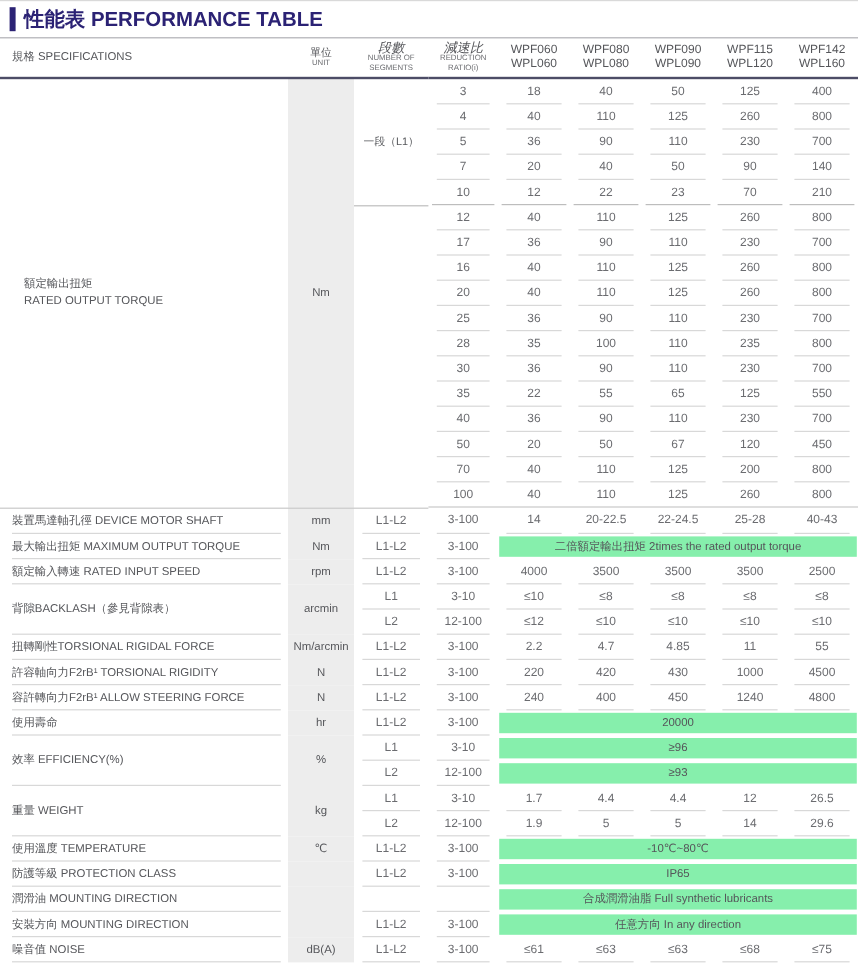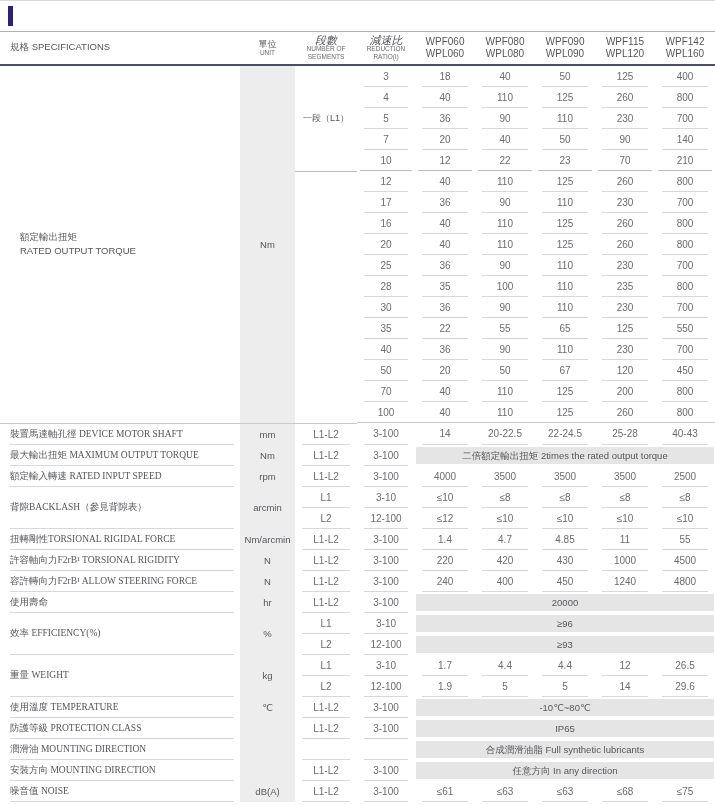--- a/index.html
+++ b/index.html
@@ -24,41 +24,42 @@
   th.h-spec { text-align:left; padding-left:10px; font-size:9.5px; color:#55565a; }
   .h-zh { font-size:11px; color:#55565a; line-height:10px;font-style:italic; }
   .h-en { font-size:6.5px; color:#6b6c70; line-height:7.5px; }
   .h-unit-zh { font-size:9px; color:#55565a; line-height:10px; }
   .h-model div { font-size:10px; color:#55565a; line-height:12px; text-align:center; }
   td { vertical-align:middle; }
   td.v { position:relative; text-align:center; color:#6b6c70; font-size:10px; height:19px; }
   td.v::after { content:""; position:absolute; left:7px; right:7px; bottom:0; height:1px; background:#d8d8d8; }
   td.v.dark::after { background:#bdbdbd; left:3px; right:3px; }
   td.v.blockend::after { background:#c9c9c9; left:0; right:0; }
-  td.lab { position:relative; text-align:left; padding-left:10px; font-size:9.5px; color:#55565a; height:19px;font-family:Liberation Serif, serif; }
+  td.lab { position:relative; text-align:left; padding-left:10px; font-size:9.5px; color:#55565a; height:19px; }
   td.lab::after { content:""; position:absolute; left:10px; right:6px; bottom:0; height:1px; background:#d8d8d8; }
   td.unit { background:#ededed; text-align:center; font-size:9.5px; color:#55565a;margin-top:12px; }
   td.seg { position:relative; text-align:center; font-size:9px; color:#55565a; }
   td.seg.segend { border-bottom:1px solid #bdbdbd; }
   td.torque-spec { text-align:left; padding-left:20px; font-size:9.5px; color:#55565a;
                    border-bottom:1px solid #c9c9c9; line-height:14px; }
   td.torque-unit { border-bottom:1px solid #c9c9c9; }
   td.seg.blockend2 { border-bottom:1px solid #c9c9c9; }
   td.mtd { padding:0 1px; }
-  td.mtd .mg { margin:1px 0; height:17px; line-height:17px; background:#e5e5e5;
+  td.mtd .mg { margin:1px 0; height:17px; line-height:17px; background:#86efac;
                text-align:center; font-size:9.5px; color:#55565a;
                white-space:nowrap; overflow:hidden; }
 </style>
 </head>
 <body>
 
 <div class="page">
 
   <div class="titlebar">
     <div class="bar"></div>
+    <h1><span>性能表</span> <span>PERFORMANCE TABLE</span></h1>
   </div>
 
   <table class="perf">
     <colgroup>
       <col class="c-spec">
         <col class="c-unit">
         <col class="c-seg">
         <col class="c-ratio">
       <col class="c-m">
         <col class="c-m">
@@ -298,21 +299,21 @@
           <td class="v">≤10</td>
           <td class="v">≤10</td>
           <td class="v">≤10</td>
           <td class="v">≤10</td>
         </tr>
         <tr>
           <td class="lab" rowspan="1">扭轉剛性TORSIONAL RIGIDAL FORCE</td>
           <td class="unit" rowspan="1">Nm/arcmin</td>
           <td class="v">L1-L2</td>
           <td class="v">3-100</td>
-          <td class="v">1.4</td>
+          <td class="v">2.2</td>
           <td class="v">4.7</td>
           <td class="v">4.85</td>
           <td class="v">11</td>
           <td class="v">55</td>
         </tr>
         <tr>
           <td class="lab" rowspan="1">許容軸向力F2rB¹ TORSIONAL RIGIDITY</td>
           <td class="unit" rowspan="1">N</td>
           <td class="v">L1-L2</td>
           <td class="v">3-100</td>

